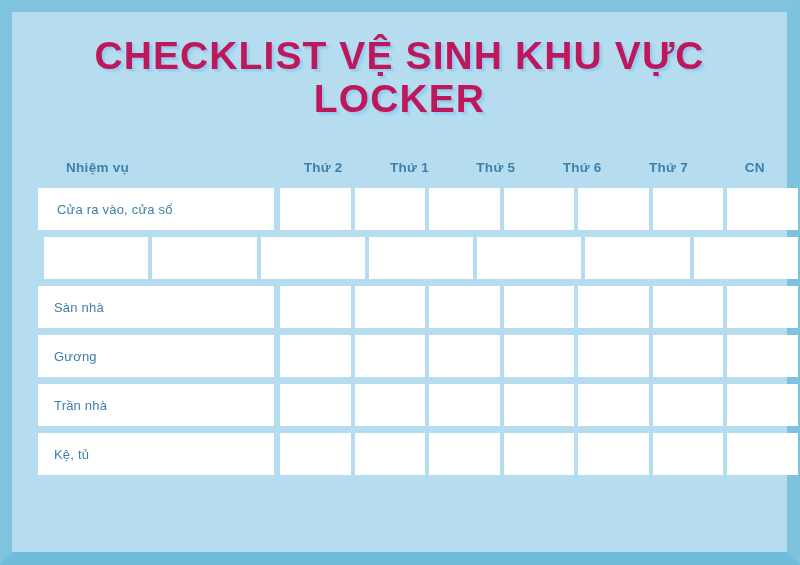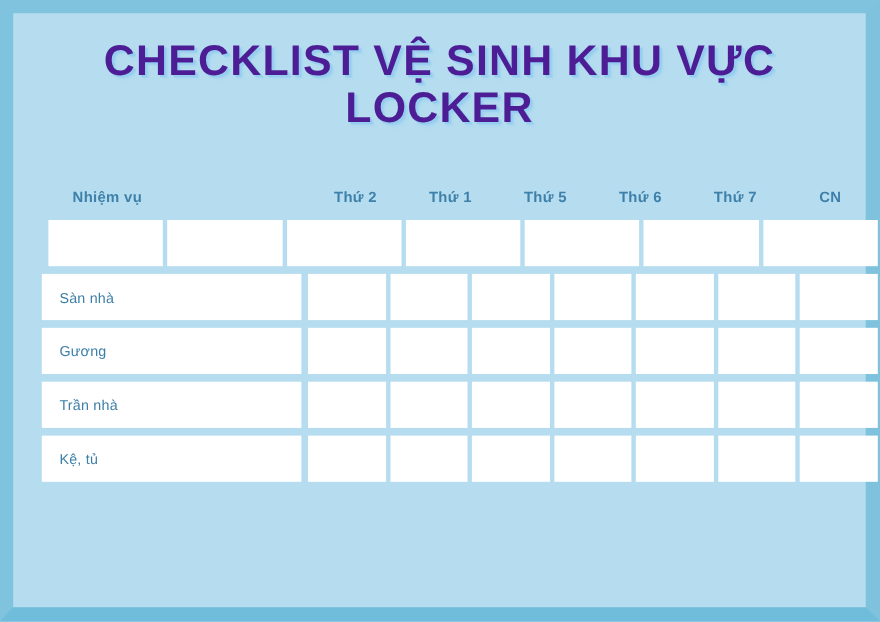--- a/index.html
+++ b/index.html
@@ -45,33 +45,33 @@
     padding: 0 40px;
     box-sizing: border-box;
   }
   .title {
     margin: 0;
     font-family: "Liberation Sans", sans-serif;
     font-weight: bold;
     font-size: 39px;
     line-height: 43px;
     letter-spacing: 1.1px;
-    color: #4c1d95;
+    color: #be185d;
     text-transform: uppercase;
     text-shadow:
        2px 2px 0 rgba(150, 205, 238, 0.95),
        3px 3px 0 rgba(160, 210, 240, 0.75),
        4px 4px 2px rgba(168, 214, 241, 0.55);
   }
 
   
   .table {
     position: absolute;
     left: 26px;
-    top: 146px;
+    top: 134px;
     width: 760px;
   }
 
   .row {
     display: flex;
     align-items: stretch;
     width: 100%;
   }
 
   
@@ -151,20 +151,31 @@
         <div class="head-cell head-task">Nhiệm vụ</div>
         <div class="head-spacer"></div>
         <div class="head-cell head-day">Thứ 2</div>
         <div class="head-cell head-day">Thứ 1</div>
         <div class="head-cell head-day">Thứ 5</div>
         <div class="head-cell head-day">Thứ 6</div>
         <div class="head-cell head-day">Thứ 7</div>
         <div class="head-cell head-day">CN</div>
       </div>
 
+      <div class="row body-row first">
+        <div class="task-cell">Cửa ra vào, cửa sổ</div>
+        <div class="row-gap"></div>
+        <div class="day-cell"></div>
+        <div class="day-cell"></div>
+        <div class="day-cell"></div>
+        <div class="day-cell"></div>
+        <div class="day-cell"></div>
+        <div class="day-cell"></div>
+        <div class="day-cell"></div>
+      </div>
 
       <div class="row body-row">
         <div class="row-gap"></div>
         <div class="day-cell"></div>
         <div class="day-cell"></div>
         <div class="day-cell"></div>
         <div class="day-cell"></div>
         <div class="day-cell"></div>
         <div class="day-cell"></div>
         <div class="day-cell"></div>

